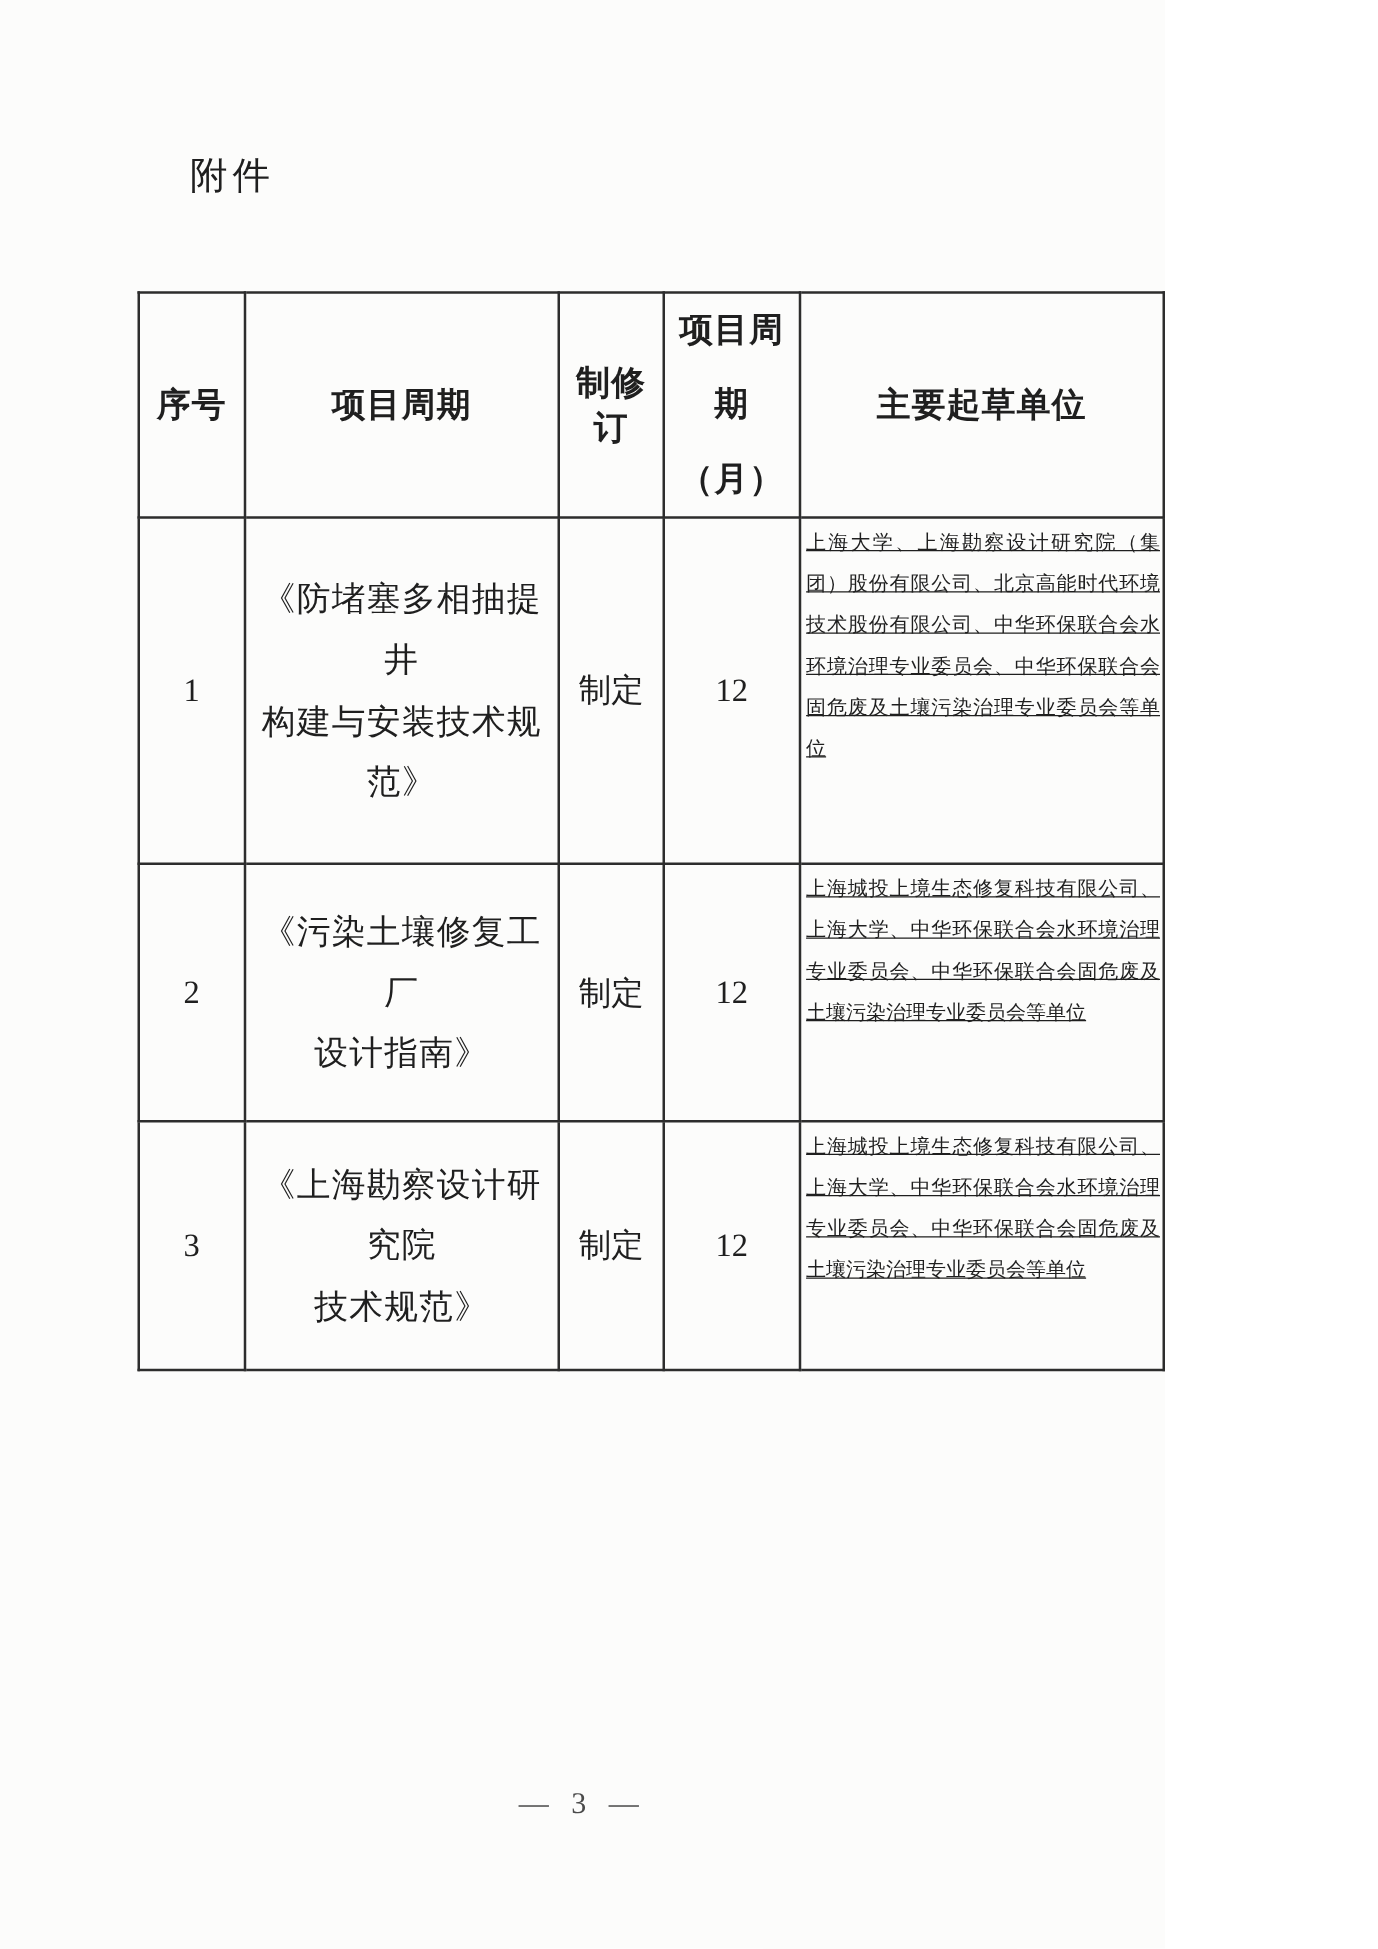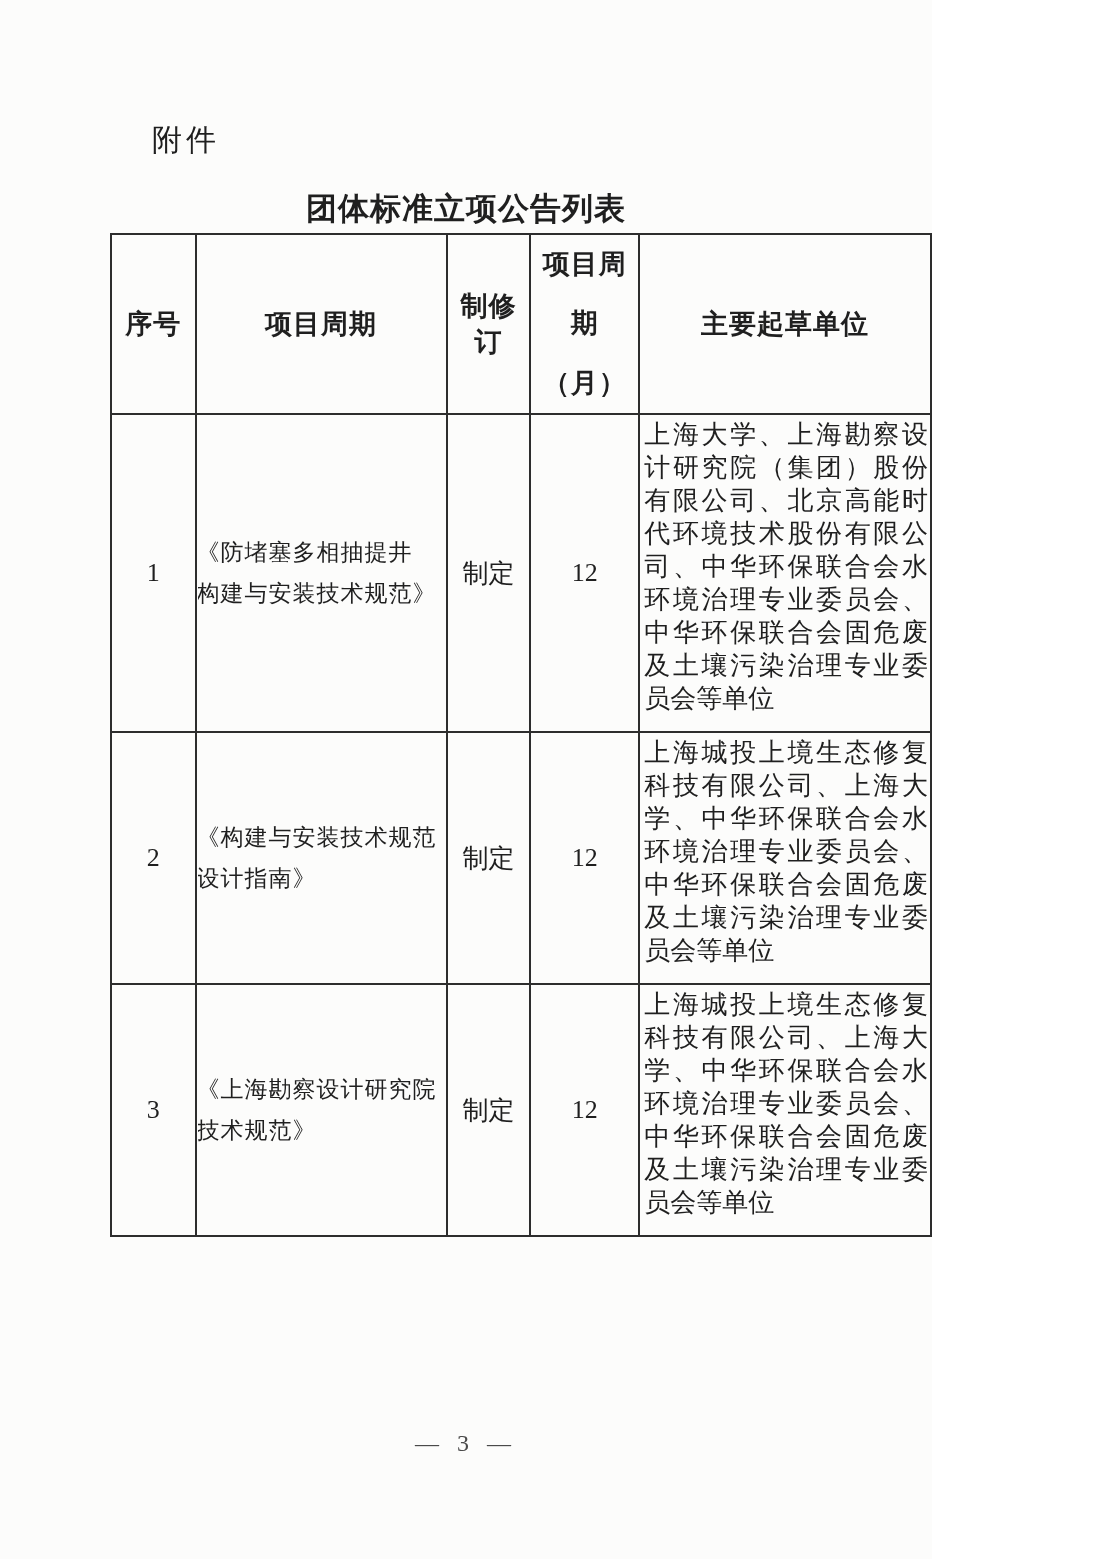--- a/index.html
+++ b/index.html
@@ -68,54 +68,55 @@
     line-height: 2.2;
     white-space: pre-line;
     font-weight: bold;
   }
   td.seq-cell, td.type-cell, td.period-cell {
     text-align: center;
     vertical-align: middle;
     font-size: 26px;
   }
   td.name-cell {
+    text-align: center;
     vertical-align: middle;
-    font-size: 23px;
+    font-size: 27px;
     line-height: 1.8;
     white-space: pre-line;
     letter-spacing: 1px;
     border-radius: 16px;
   }
   td.units-cell {
     vertical-align: top;
-    font-size: 26px;
+    font-size: 16px;
     line-height: 33px;
     text-align: justify;
     text-justify: inter-ideograph;
     padding: 3px 2px 16px 4px;
+    text-decoration: underline;
   }
   .page-footer {
     position: absolute;
     left: 0;
     top: 1430px;
     width: 100%;
     text-align: center;
     font-size: 24px;
     color: var(--footer);
     letter-spacing: 6px;
   }
 </style>
 </head>
 <body>
 
 <div class="page">
 
   <div class="attachment-label">附件</div>
 
-  <div class="doc-title">团体标准立项公告列表</div>
 
   <table class="std-table">
     <colgroup>
       <col style="width:87px">
       <col style="width:260px">
       <col style="width:86px">
       <col style="width:110px">
       <col style="width:302px">
     </colgroup>
     <thead>
@@ -132,21 +133,21 @@
       <tr class="data-row-1">
         <td class="seq-cell">1</td>
         <td class="name-cell">《防堵塞多相抽提井
 构建与安装技术规范》</td>
         <td class="type-cell">制定</td>
         <td class="period-cell">12</td>
         <td class="units-cell">上海大学、上海勘察设计研究院（集团）股份有限公司、北京高能时代环境技术股份有限公司、中华环保联合会水环境治理专业委员会、中华环保联合会固危废及土壤污染治理专业委员会等单位</td>
       </tr>
       <tr class="data-row-2">
         <td class="seq-cell">2</td>
-        <td class="name-cell">《构建与安装技术规范
+        <td class="name-cell">《污染土壤修复工厂
 设计指南》</td>
         <td class="type-cell">制定</td>
         <td class="period-cell">12</td>
         <td class="units-cell">上海城投上境生态修复科技有限公司、上海大学、中华环保联合会水环境治理专业委员会、中华环保联合会固危废及土壤污染治理专业委员会等单位</td>
       </tr>
       <tr class="data-row-3">
         <td class="seq-cell">3</td>
         <td class="name-cell">《上海勘察设计研究院
 技术规范》</td>
         <td class="type-cell">制定</td>

